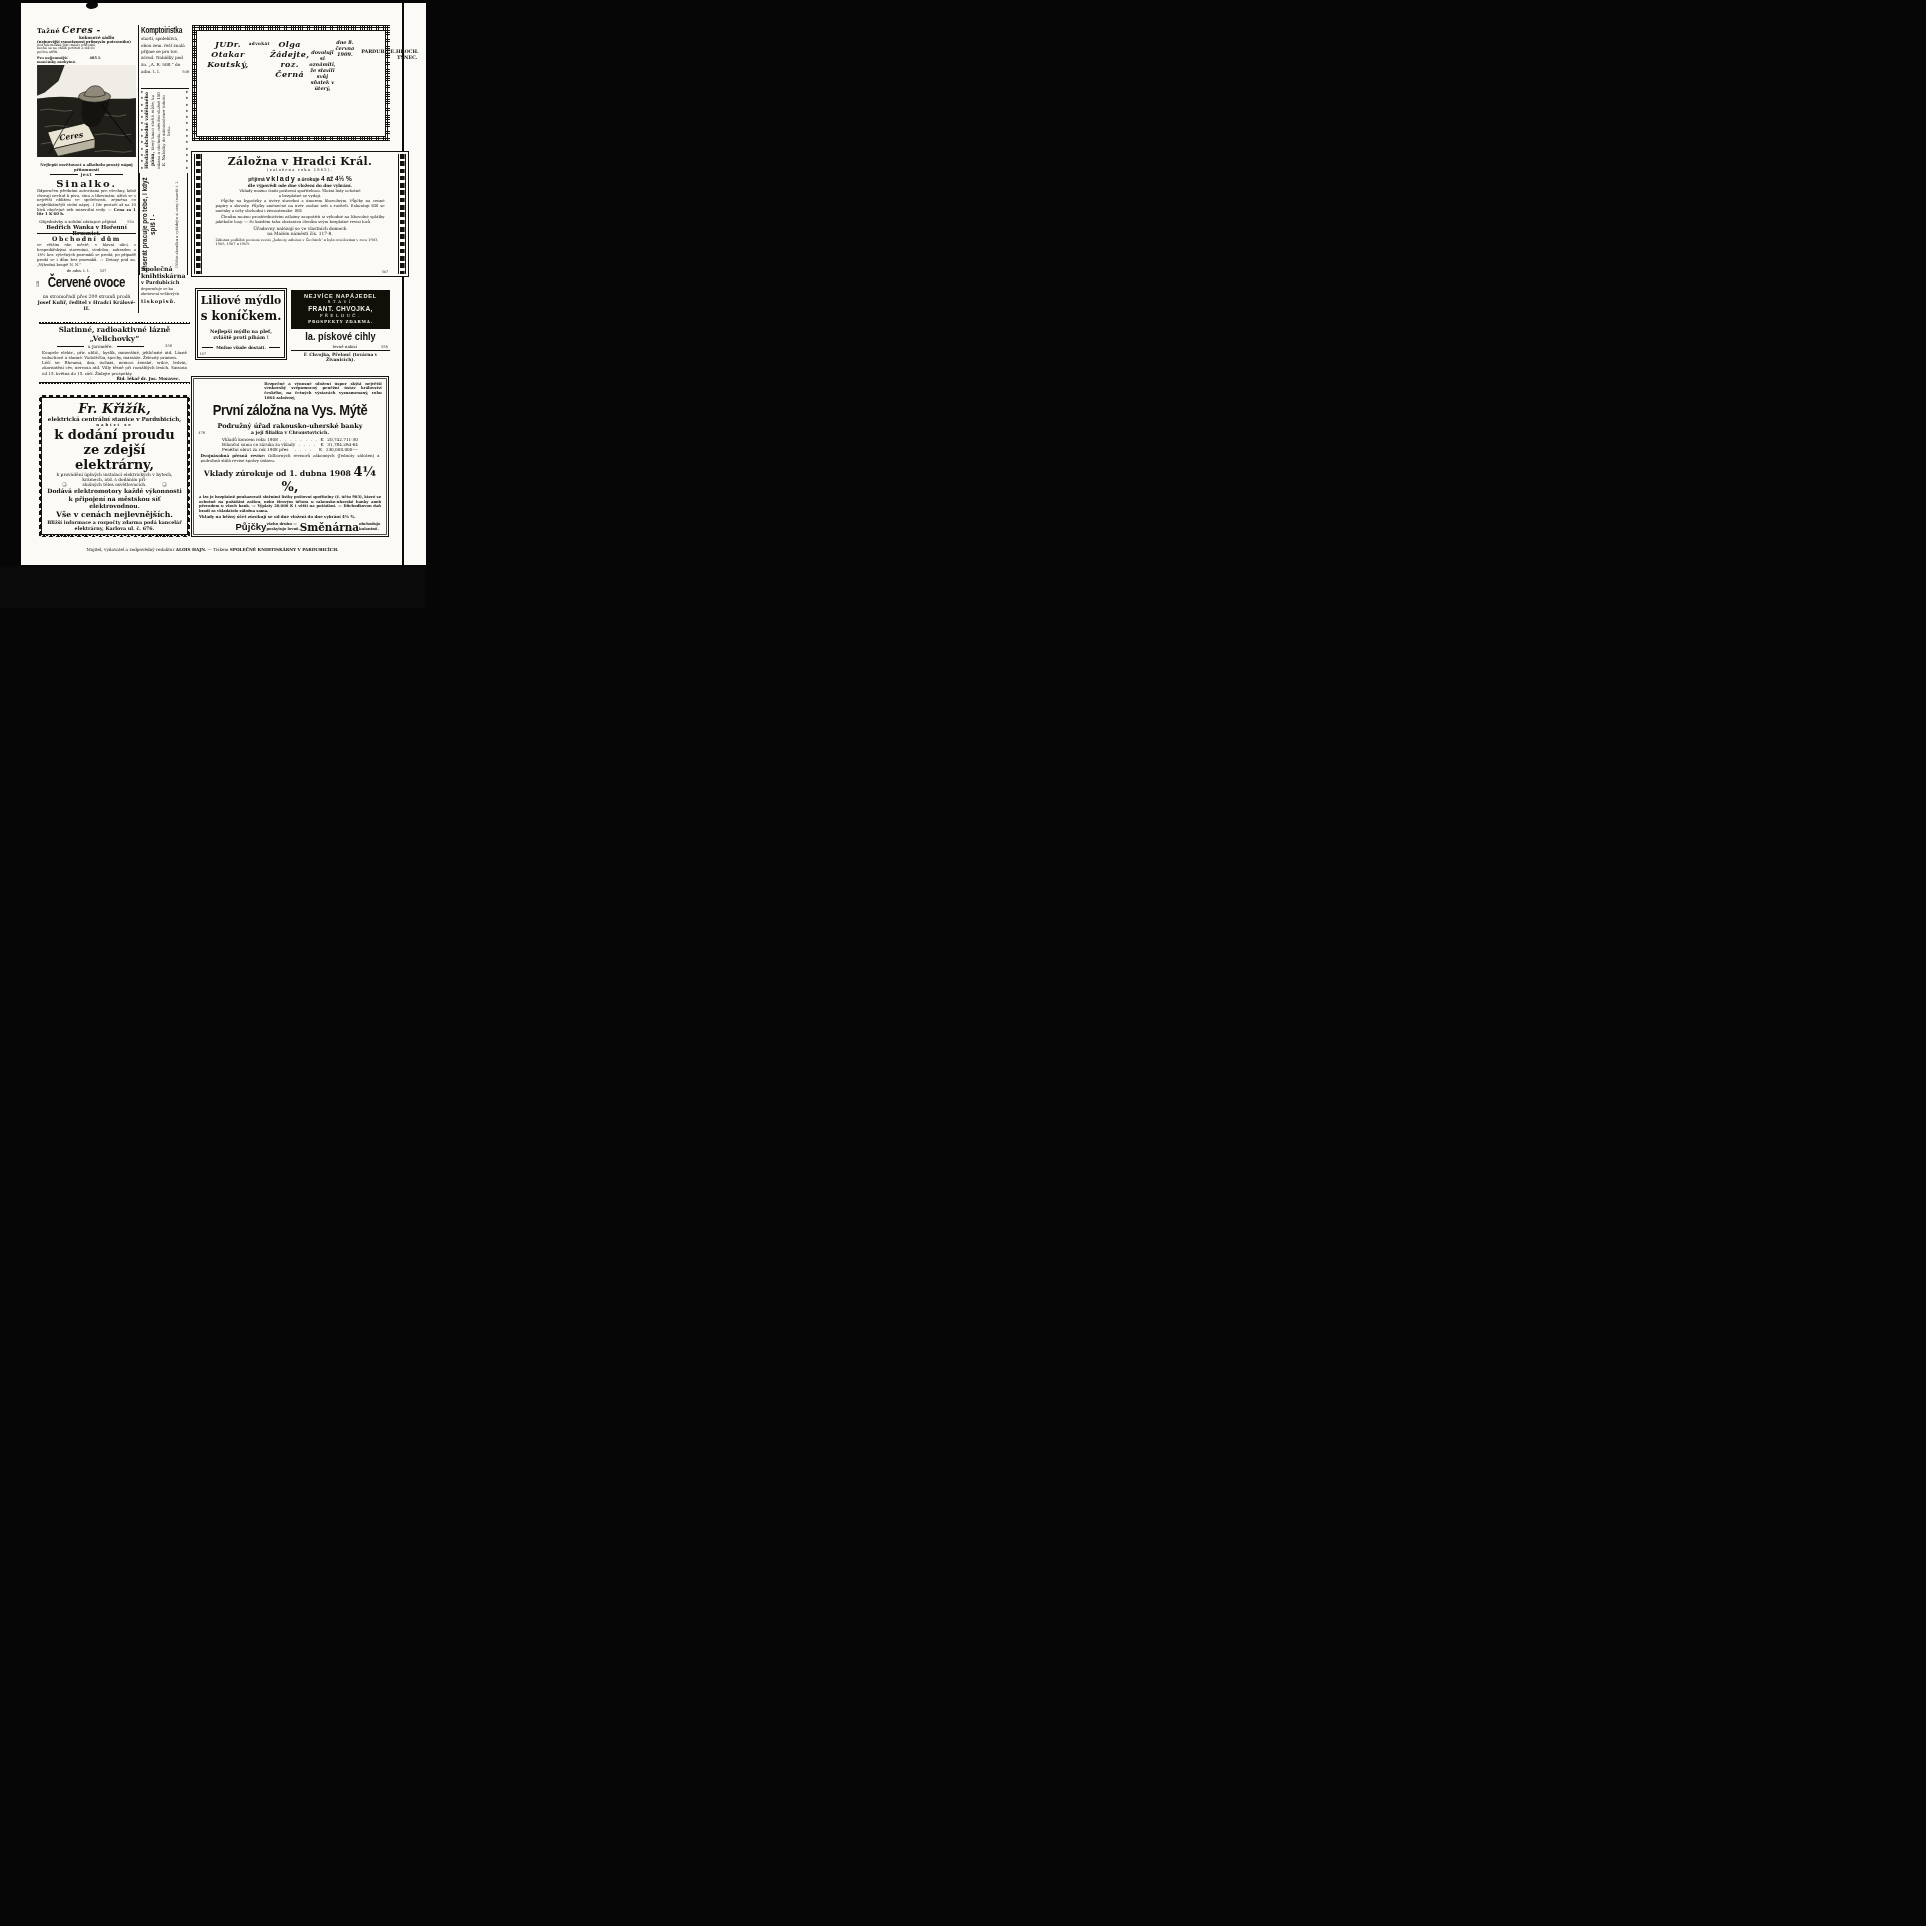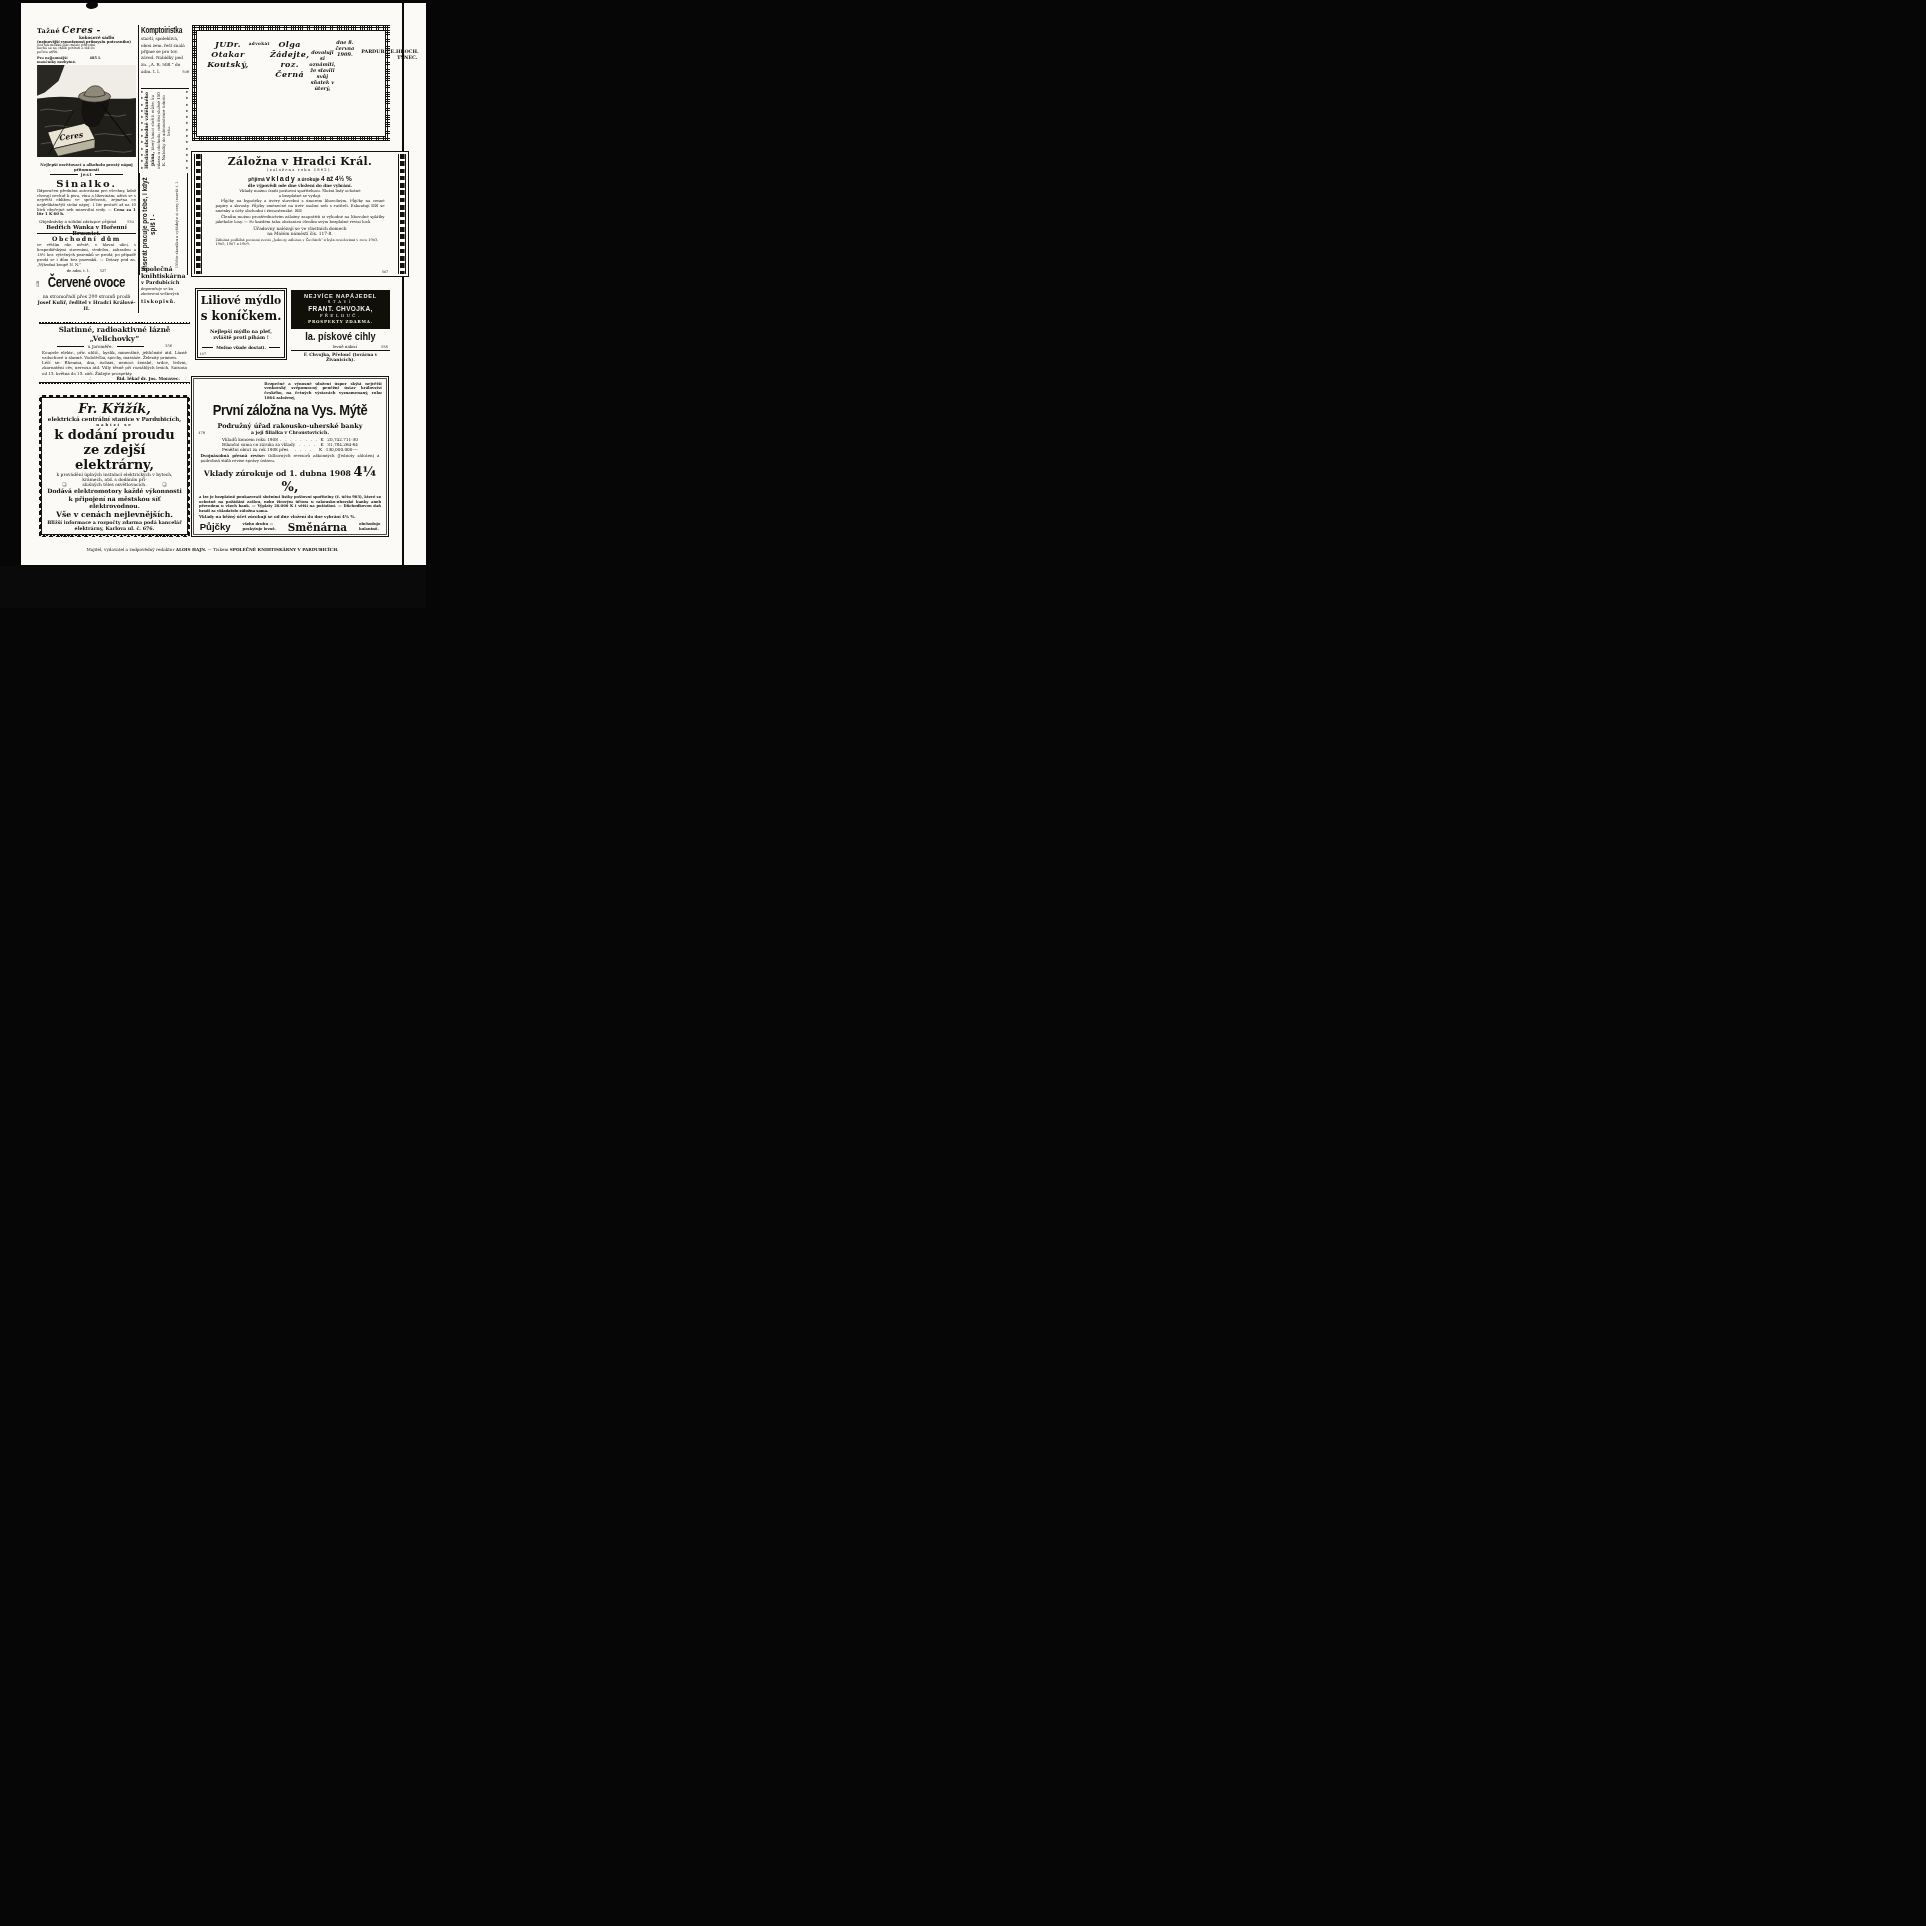--- a/index.html
+++ b/index.html
@@ -183,21 +183,21 @@
   .zvm-sub2 {text-align:center; font-size:4.6px; font-weight:bold;}
   .zvm-rows {width:74%; margin:1.5px auto 0.8px; font-size:4.2px;}
   .zvm-row {display:grid; grid-template-columns:auto 1fr 5.4px auto; gap:1.5px; align-items:baseline;}
   .zvm-dots {overflow:hidden; white-space:nowrap; letter-spacing:1.2px; text-align:center;}
   .zvm-val {text-align:right;}
   .zvm-rev {font-size:4px; line-height:1.25; margin:0.8px 2.3px; text-align:justify;}
   .zvm-rate {font-size:7.7px; font-weight:bold; text-align:center; margin:1.2px 0;}
   .zvm-pct {font-size:13px;}
   .zvm-p2 {font-size:3.7px; font-weight:bold; text-align:justify; line-height:1.25; margin:0.8px 0.8px;}
   .zvm-p3 {font-size:4px; font-weight:bold; margin:0.8px 0.8px;}
-  .zvm-bottom {display:flex; align-items:center; justify-content:space-between; margin-top:1.5px; padding:0 1.5px;}
+  .zvm-bottom {display:flex; align-items:center; justify-content:flex-end; margin-top:1.5px; padding:0 1.5px;}
   .zvm-big {font-family:"Liberation Sans",sans-serif; font-weight:bold; font-size:9.6px;}
   .zvm-smen {font-family:"DejaVu Serif",serif; font-size:10.4px;}
   .zvm-stack {display:flex; flex-direction:column; font-size:3.7px; font-weight:bold; line-height:1.2;}
 
   .pg-footer {position:absolute; left:21px; top:547px; width:383px; text-align:center; font-size:4.2px;}
 </style>
 </head>
 <body>
 
 <div class="page">

